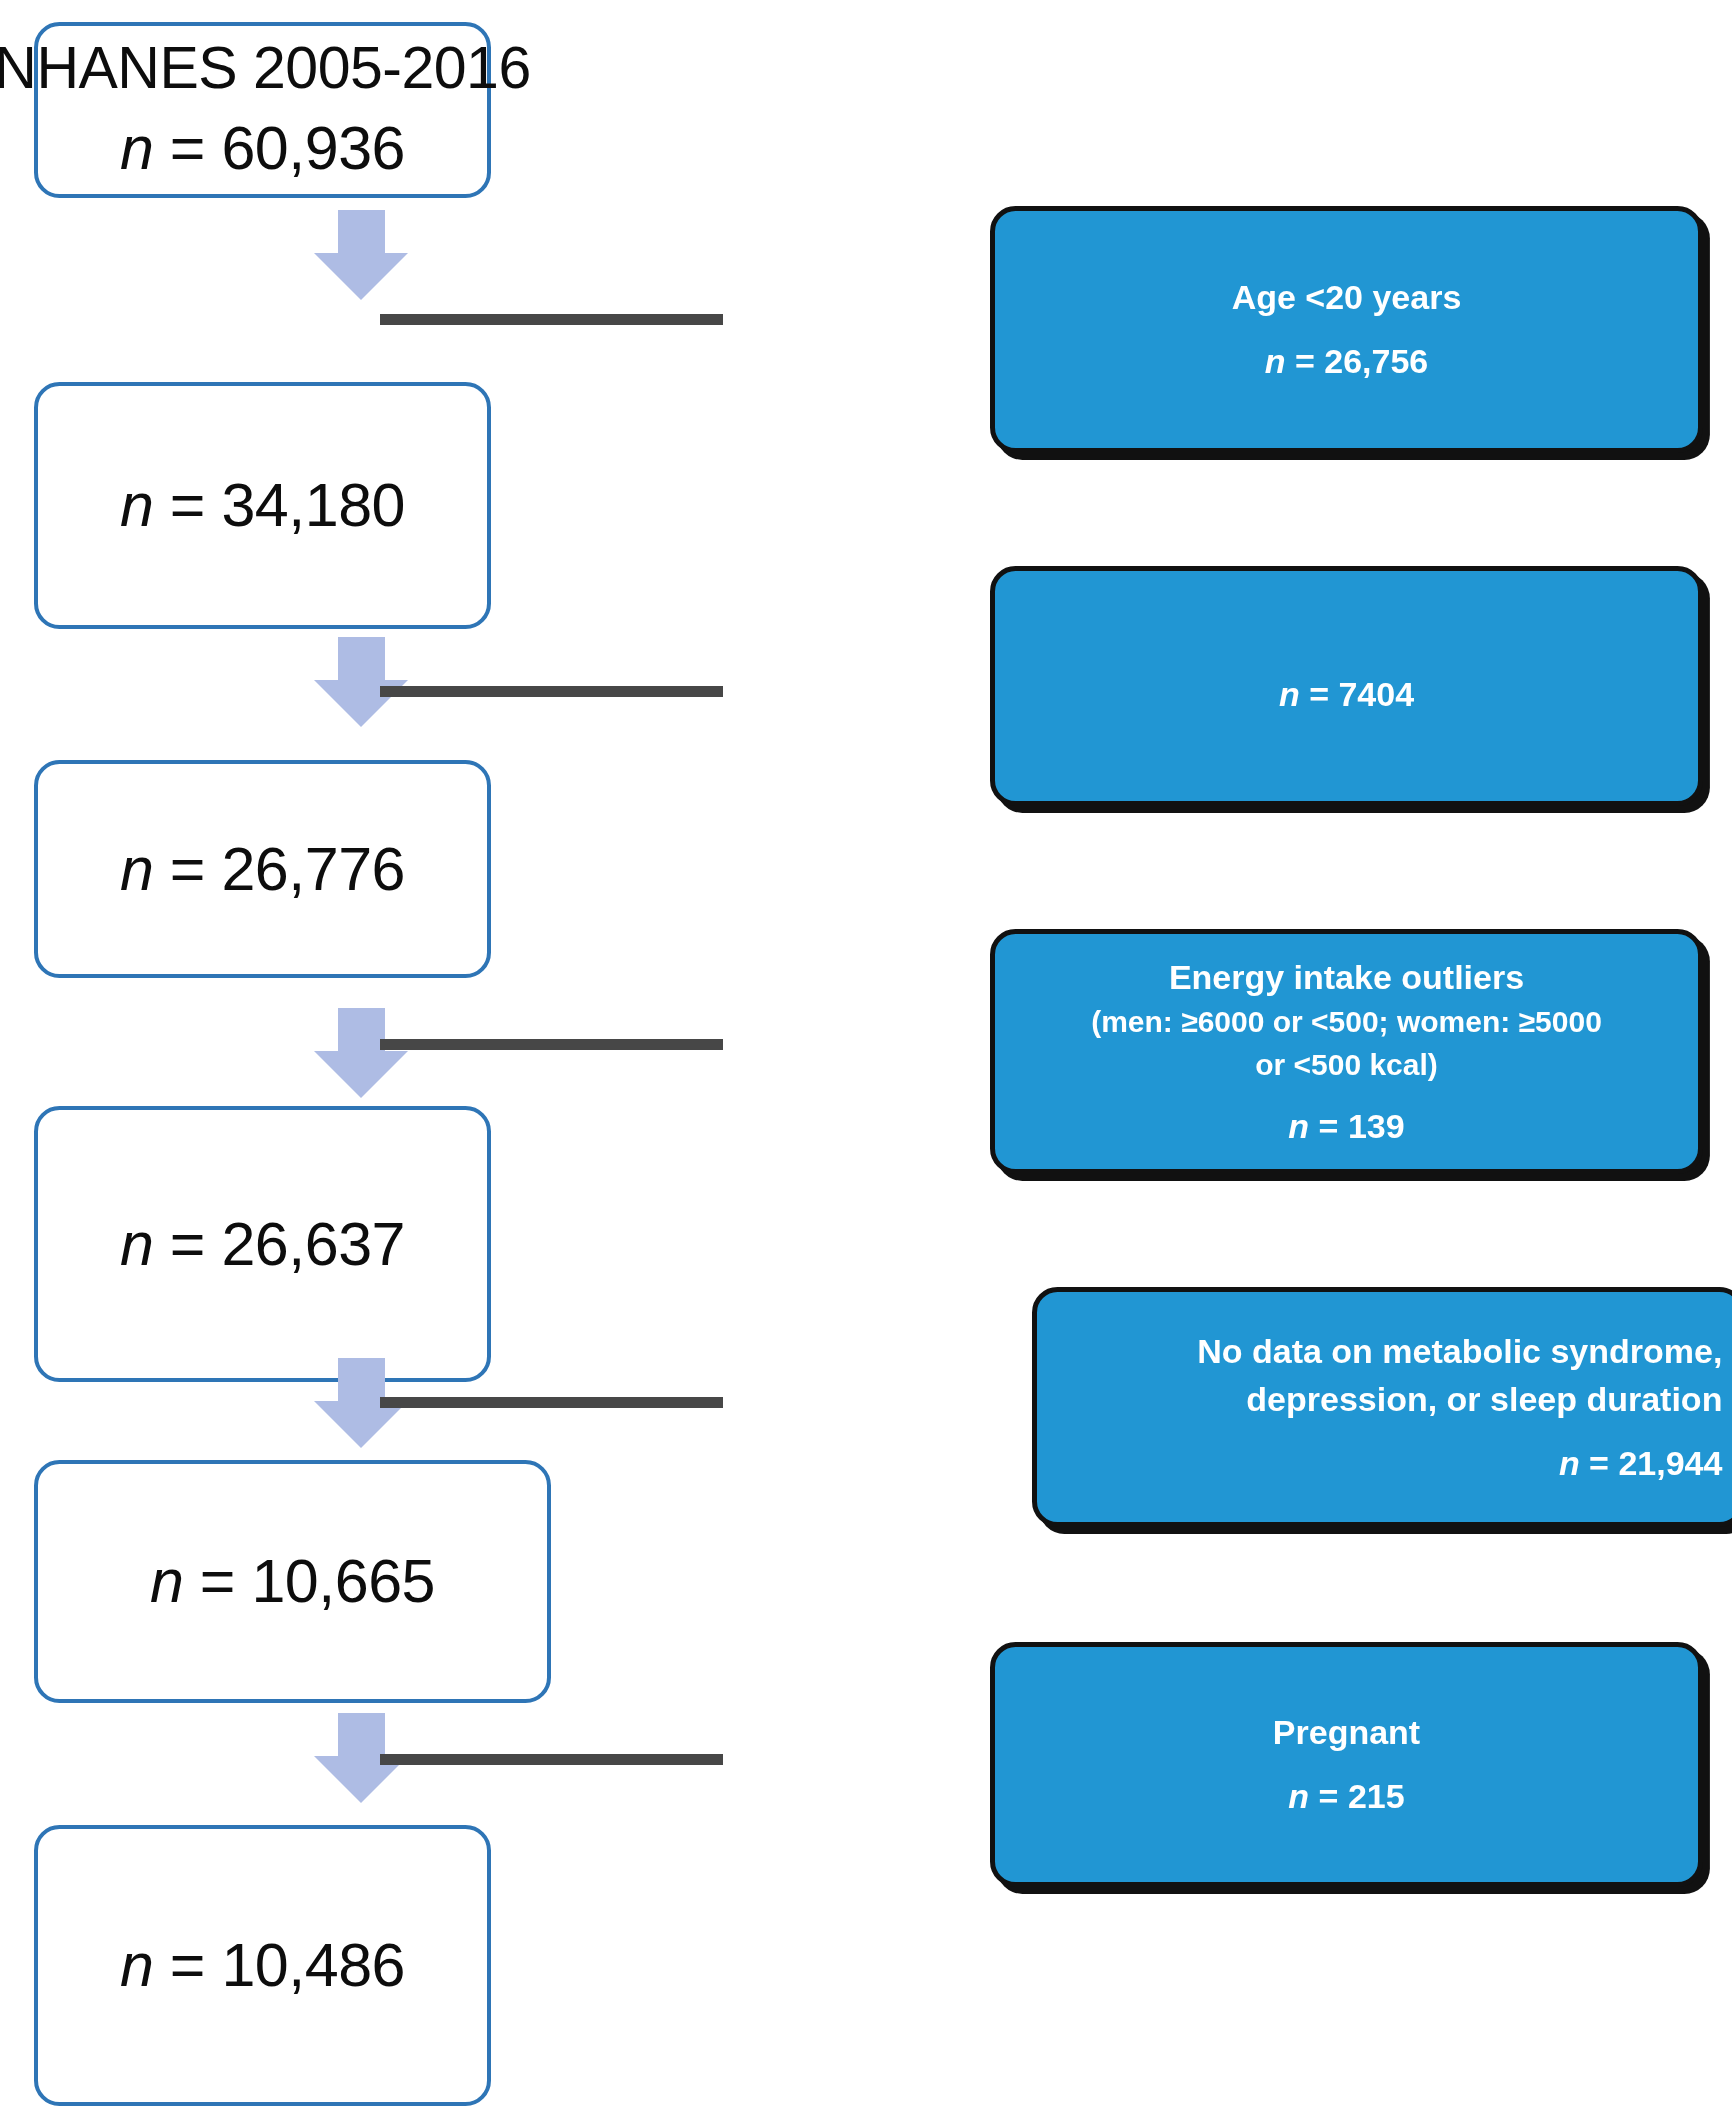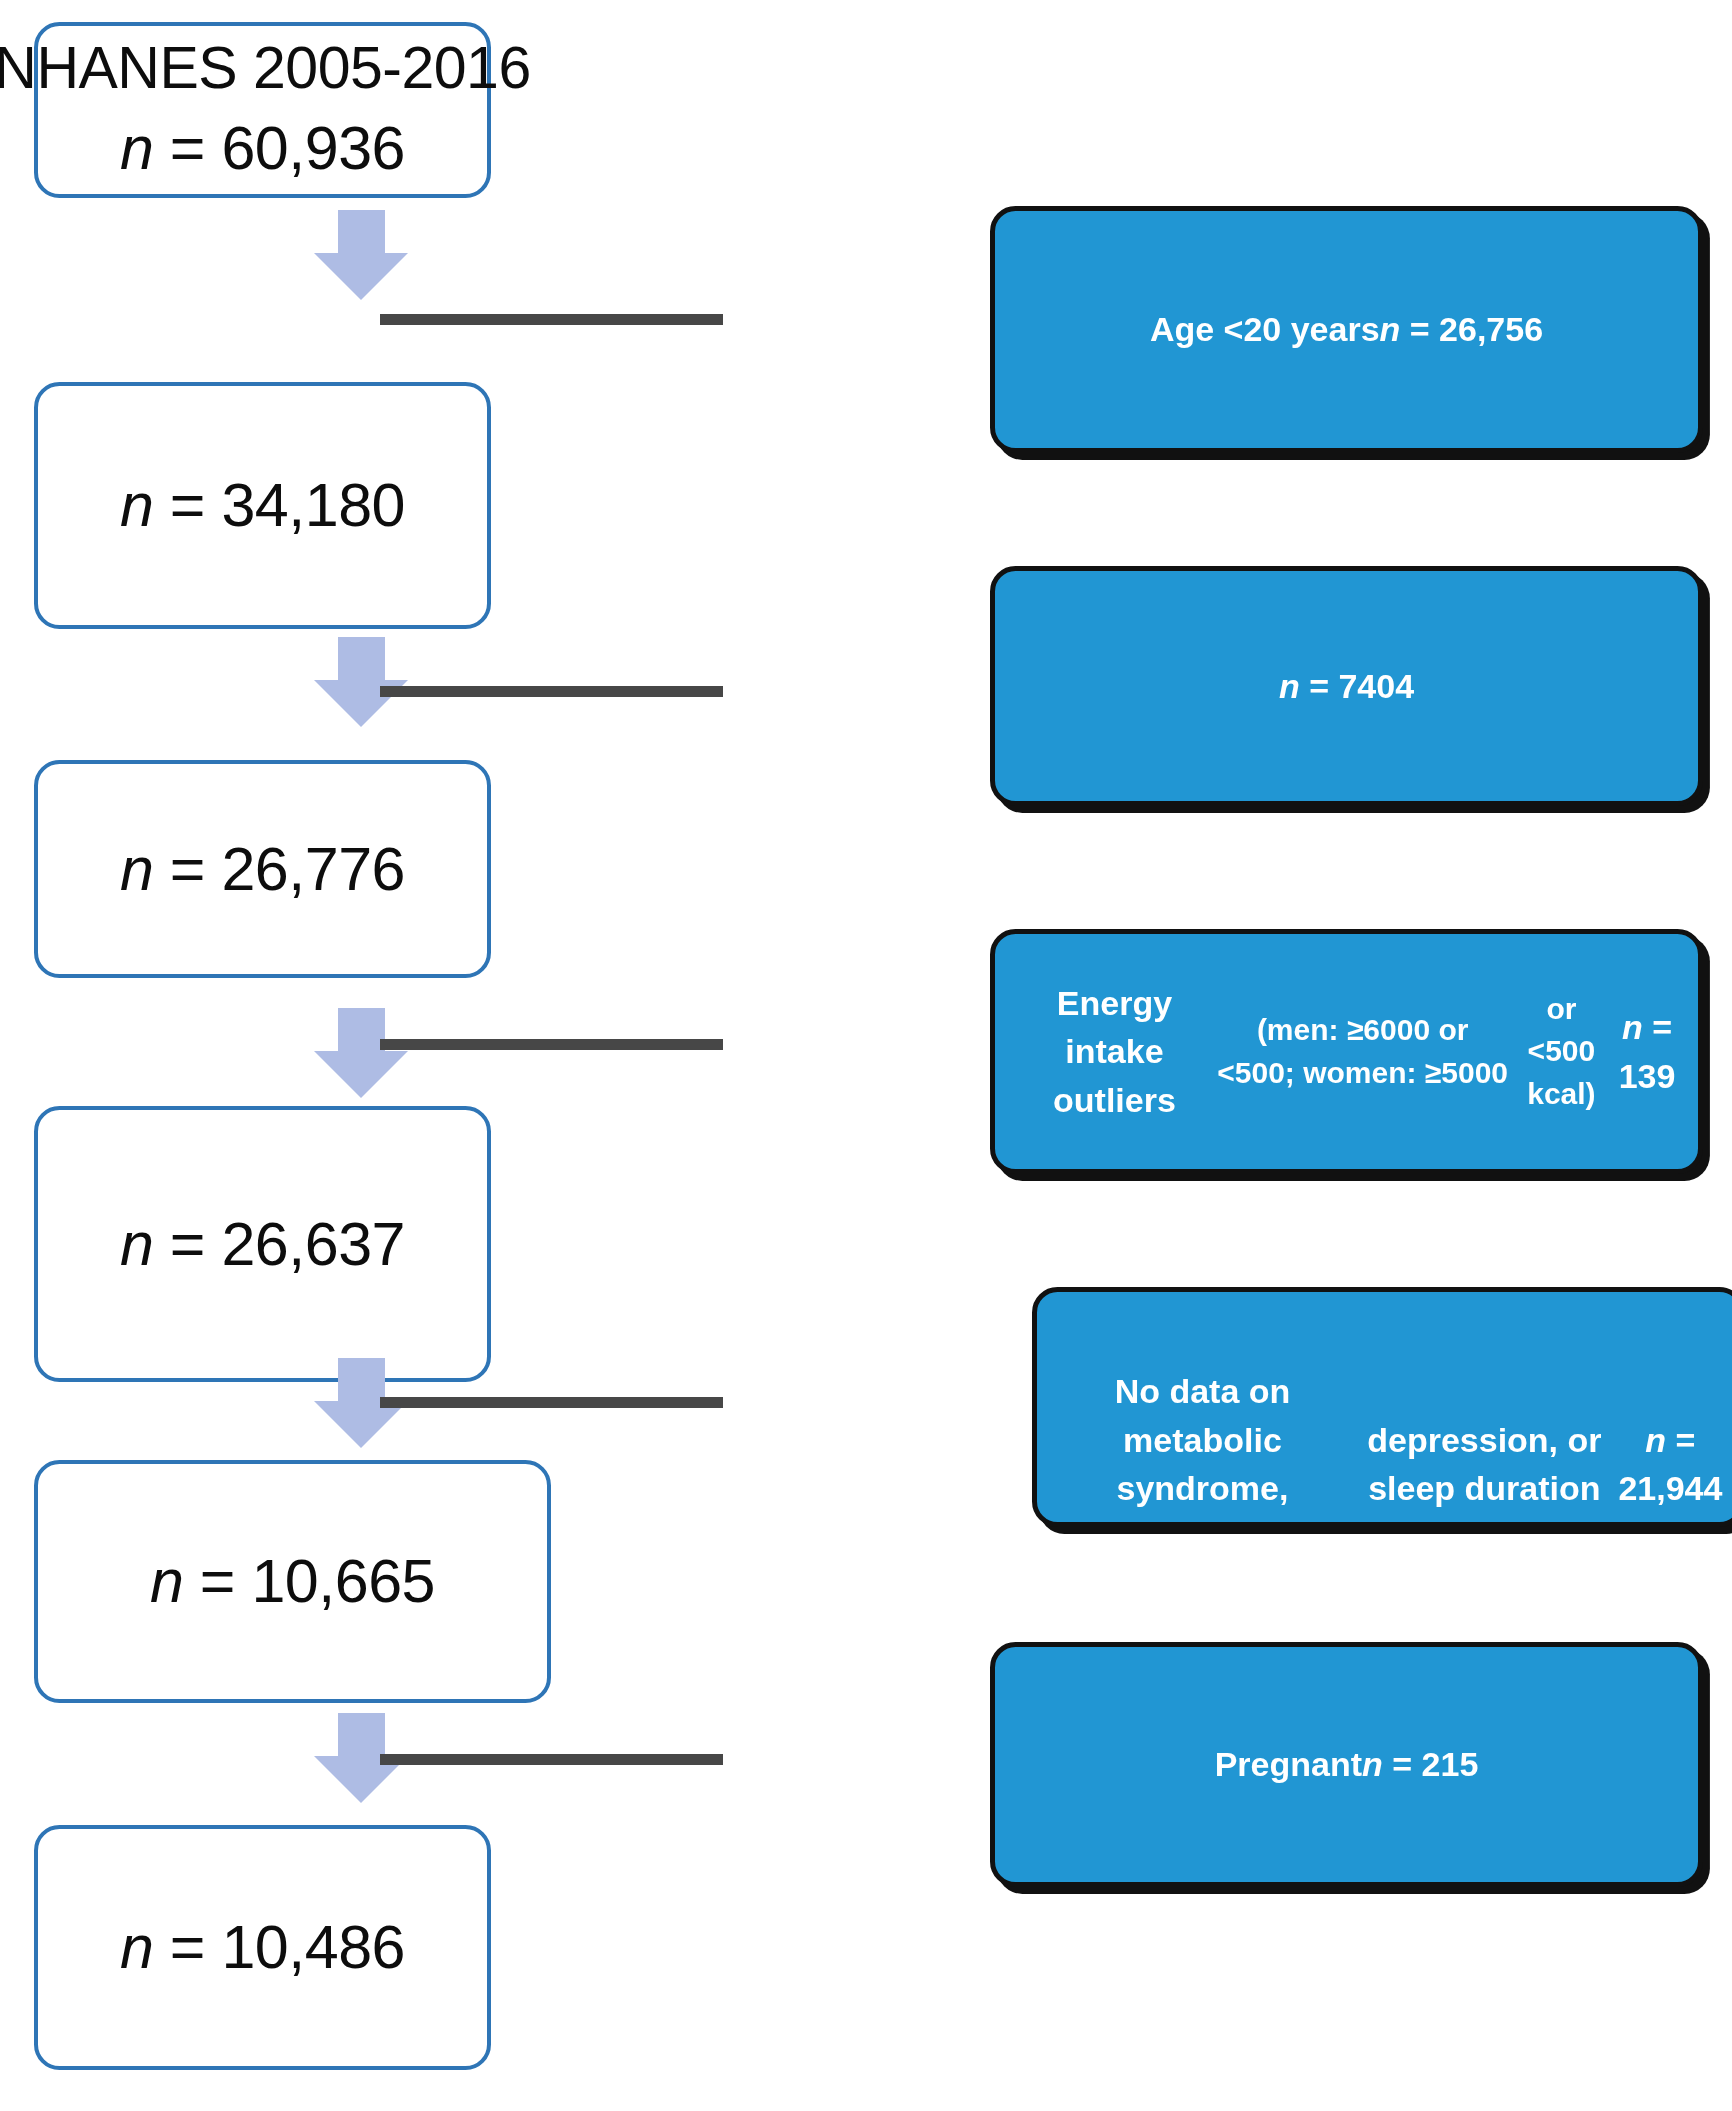--- a/index.html
+++ b/index.html
@@ -35,21 +35,21 @@
 
   
   .exclbox{
     position:absolute;
     box-sizing:border-box;
     background:#2196d3;
     border:5.9px solid #111111;
     border-radius:25.5px;
     box-shadow:6.9px 6.9px 0 0 #111111;
     display:flex;
-    flex-direction:row;
+    flex-direction:column;
     align-items:center;
     justify-content:center;
     padding:9.8px 17.6px;
   }
   .exclbox .line{
     color:#ffffff;
     font-size:34px;
     line-height:1.42;
     text-align:center;
     font-weight:600;
@@ -145,21 +145,21 @@
       <span>= 10,665</span>
     </div>
   </div>
 
   <div class="downarrow" style="left:314px;top:1713px;">
     <div class="shaft"></div>
     <div class="head"></div>
   </div>
   <div class="connector" style="left:380px;top:1754px;width:343px;"></div>
 
-  <div class="flowbox" style="left:34px;top:1825px;width:457px;height:245px;">
+  <div class="flowbox" style="left:34px;top:1825px;width:457px;height:281px;">
     <div class="line">
       <span class="ital">n</span>
       <span>= 10,486</span>
     </div>
   </div>
 
   <div class="exclbox" style="left:990px;top:206px;width:713px;height:247px;">
     <div class="line">Age &lt;20 years</div>
     <div class="spacer"></div>
     <div class="line">

